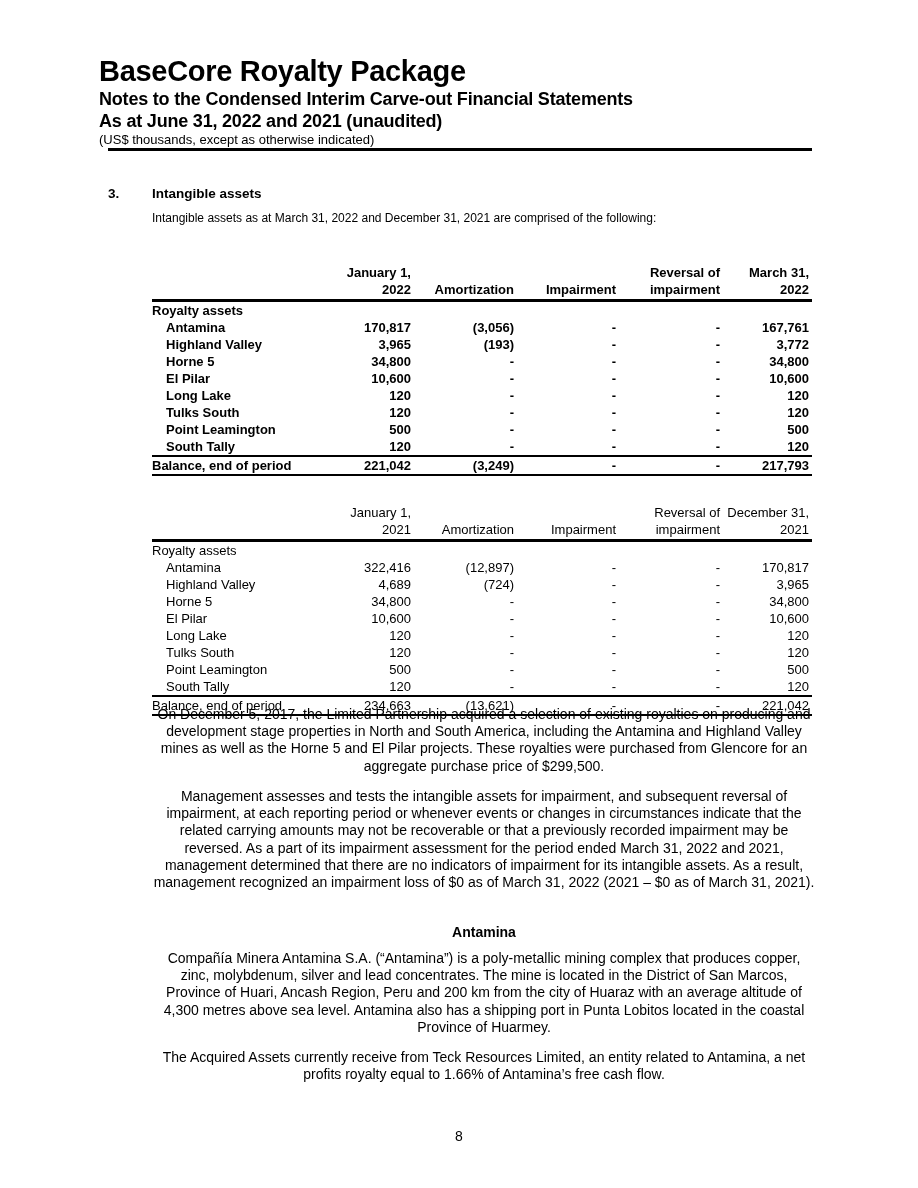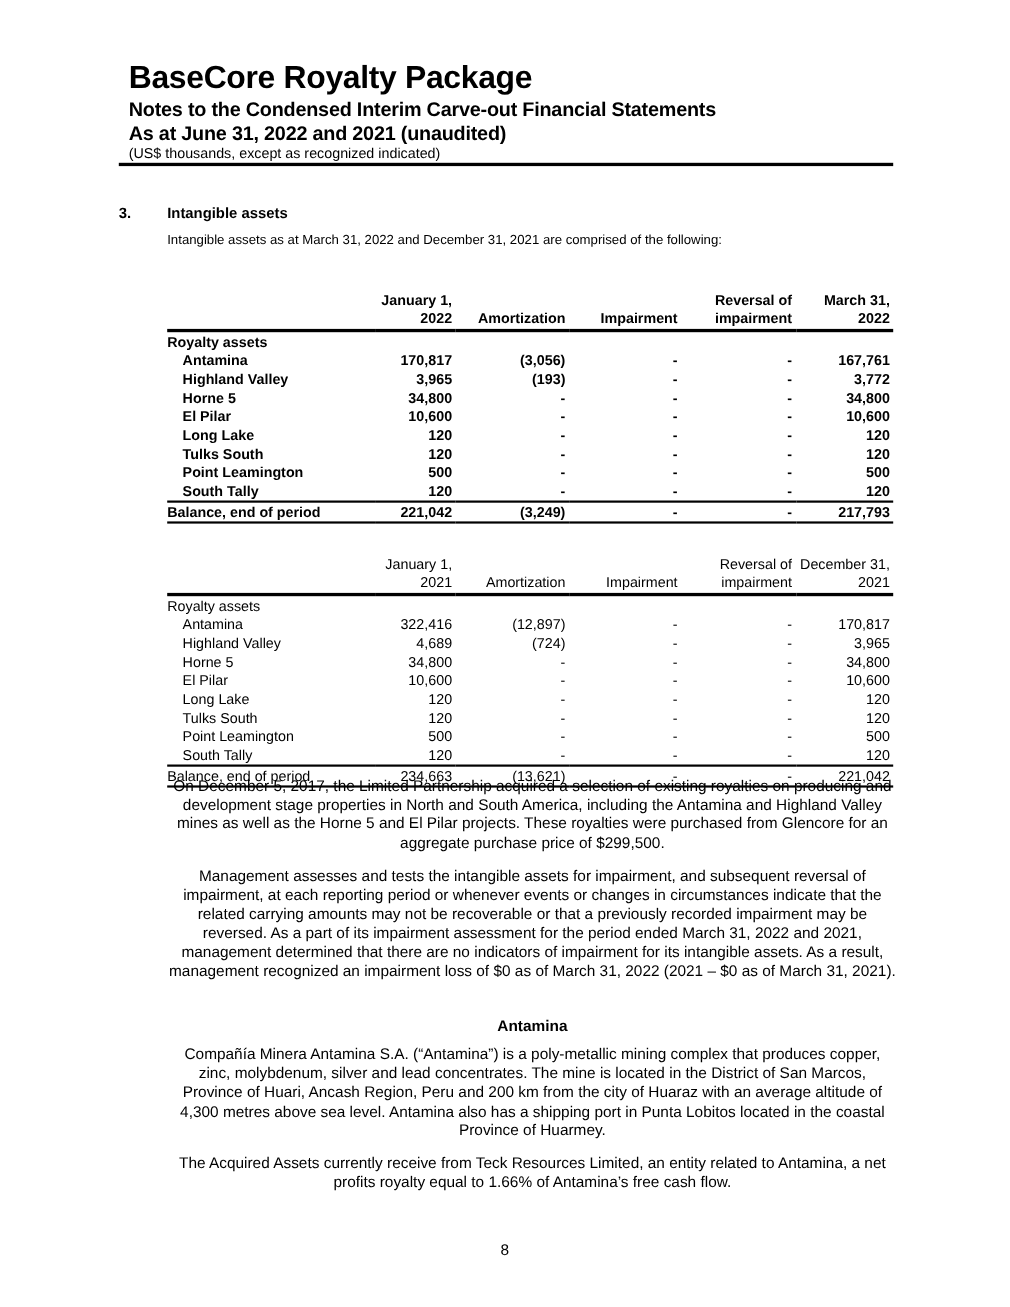--- a/index.html
+++ b/index.html
@@ -1,17 +1,17 @@
 <!DOCTYPE html>
 <html><head>
 <meta charset="utf-8">
 <style>
   html, body { margin: 0; padding: 0; background: #ffffff; }
   body { width: 918px; height: 1188px; position: relative; font-family: "Liberation Sans", sans-serif; color: #000; overflow: hidden; }
-  .header { position: absolute; left: 117px; top: 54px; width: 704px; }
+  .header { position: absolute; left: 99px; top: 54px; width: 704px; }
   .title { font-size: 29px; font-weight: bold; line-height: 34px; letter-spacing: -0.3px; }
   .subtitle { font-size: 18px; font-weight: bold; line-height: 22px; letter-spacing: -0.2px; }
   .units { font-size: 13px; line-height: 15px; }
   .header-rule { position: absolute; left: 108px; top: 148px; width: 704px; height: 3px; background: #000; }
 
   .section-num { position: absolute; left: 108px; top: 186px; font-size: 13.5px; font-weight: bold; }
   .section-title { position: absolute; left: 152px; top: 186px; font-size: 13.5px; font-weight: bold; }
   .intro { position: absolute; left: 152px; top: 211px; font-size: 12px; }
 
   table.fin { position: absolute; left: 152px; width: 660px; border-collapse: collapse; font-size: 13px; margin-top: 28px; }
@@ -33,21 +33,21 @@
   .para-bold { font-weight: bold; }
   .page-num { position: absolute; left: 0; width: 918px; top: 1128px; text-align: center; font-size: 14px; }
 </style>
 </head>
 <body>
 
 <div class="header">
   <div class="title">BaseCore Royalty Package</div>
   <div class="subtitle">Notes to the Condensed Interim Carve-out Financial Statements</div>
   <div class="subtitle">As at June 31, 2022 and 2021 (unaudited)</div>
-  <div class="units">(US$ thousands, except as recognized indicated)</div>
+  <div class="units">(US$ thousands, except as otherwise indicated)</div>
 </div>
 <div class="header-rule"></div>
 
 <div class="section-num">3.</div>
 <div class="section-title">Intangible assets</div>
 <div class="intro">Intangible assets as at March 31, 2022 and December 31, 2021 are comprised of the following:</div>
 
 <table class="fin bold" style="top:236px;">
   <tbody>
       <tr class="head-row">

